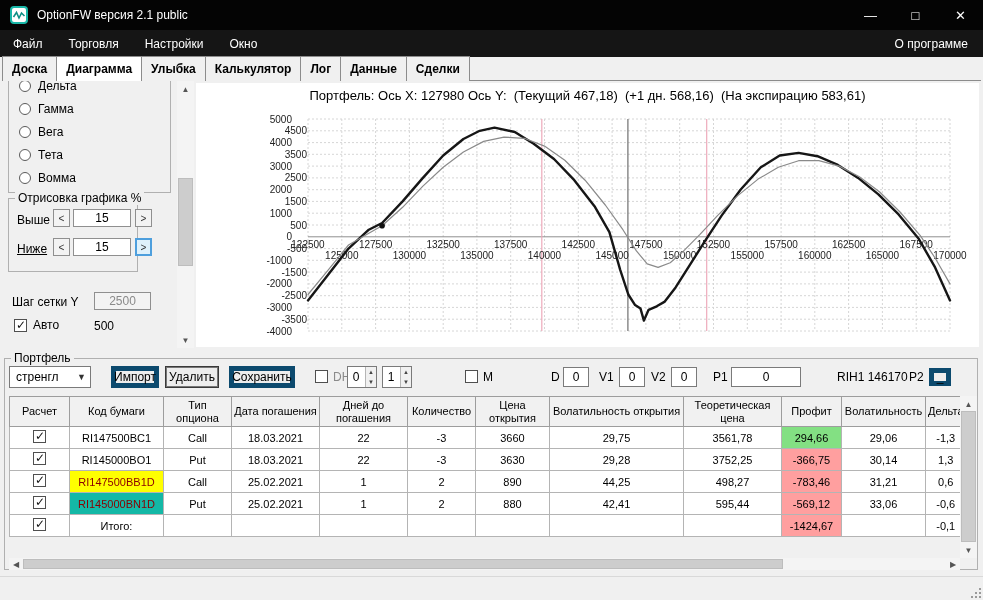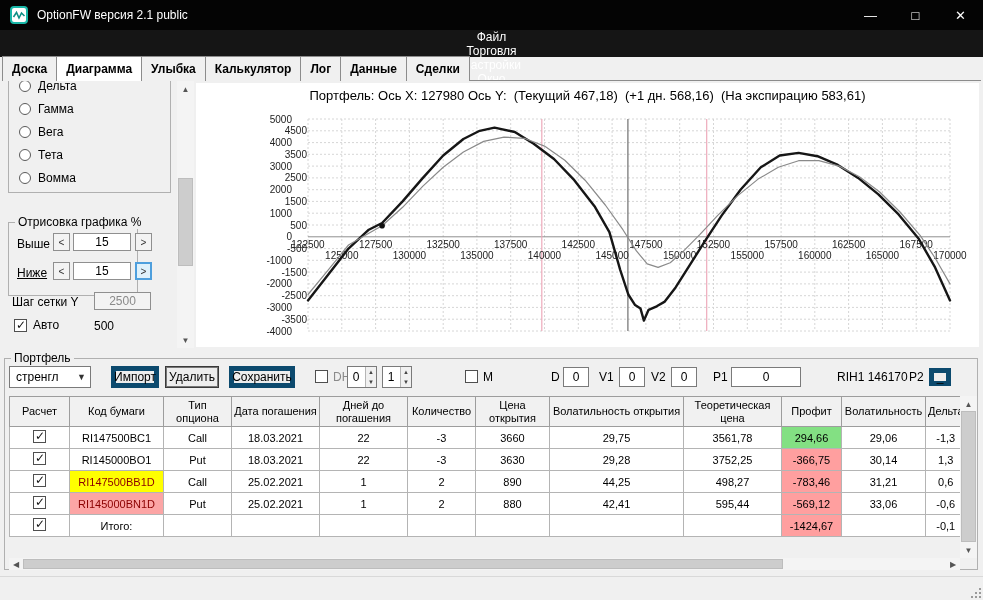--- a/index.html
+++ b/index.html
@@ -6,21 +6,21 @@
   body{position:relative;width:983px;height:600px;background:#f0f0f0;
        font-family:"Liberation Sans","DejaVu Sans",sans-serif;font-size:12px;color:#000;overflow:hidden;}
   *{box-sizing:border-box;}
   
   .titlebar{position:absolute;left:0;top:0;width:983px;height:30px;background:#040404;color:#fff;display:flex;align-items:center;}
   .app-icon{width:18px;height:18px;margin:0 9px 0 10px;flex:0 0 auto;}
   .win-title{font-size:12px;}
   .winbtns{margin-left:auto;display:flex;height:100%;}
   .winbtn{width:45px;display:flex;align-items:center;justify-content:center;font-size:13px;color:#fff;}
   
-  .menubar{position:absolute;left:0;top:30px;width:983px;height:27px;background:#151515;color:#fff;display:flex;align-items:center;flex-direction:column;}
+  .menubar{position:absolute;left:0;top:30px;width:983px;height:27px;background:#151515;color:#fff;display:flex;align-items:center;}
   .menu-item{padding:0 13px;height:27px;display:flex;align-items:center;}
   .menu-right{margin-left:auto;padding:0 15px;}
   
   .tabstrip{position:absolute;left:2px;top:57px;height:24px;display:flex;align-items:flex-end;z-index:5;}
   .tab{height:21px;display:flex;align-items:center;padding:12px 9px;background:#f0f0f0;border:1px solid #8c8c8c;border-bottom:none;margin-right:-1px;font-weight:bold;}
   .tab.active{height:24px;background:#fff;position:relative;z-index:6;}
   .page{position:absolute;left:2px;top:80px;width:979px;height:268px;border-top:1px solid #8c8c8c;background:#f0f0f0;overflow:hidden;}
   
   .groupbox{position:absolute;border:1px solid #b0b0b0;}
   .legend{position:absolute;top:-8px;left:6px;background:#f0f0f0;padding:0 3px;font-size:12px;white-space:nowrap;}
@@ -117,21 +117,21 @@
     <div class="radio-row" style="top:73px;">
       <span class="radio"></span>
       <span>Тета</span>
     </div>
     <div class="radio-row" style="top:96px;">
       <span class="radio"></span>
       <span>Вомма</span>
     </div>
   </div>
 
-  <div class="groupbox" style="left:6px;top:117px;width:130px;height:74px;margin-top:24px;">
+  <div class="groupbox" style="left:6px;top:117px;width:130px;height:74px;">
     <div class="legend">Отрисовка графика %</div>
     <div style="position:absolute;left:8px;top:14px;">Выше</div>
     <div class="spin-btn" style="left:44px;top:10px;">&lt;</div>
     <div class="txtfield" style="left:64px;top:10px;width:58px;">15</div>
     <div class="spin-btn" style="left:126px;top:10px;">&gt;</div>
     <div style="position:absolute;left:8px;top:43px;text-decoration:underline;">Ниже</div>
     <div class="spin-btn" style="left:44px;top:39px;">&lt;</div>
     <div class="txtfield" style="left:64px;top:39px;width:58px;">15</div>
     <div class="spin-btn focus" style="left:126px;top:39px;">&gt;</div>
   </div>
@@ -353,21 +353,21 @@
           <td>2</td>
           <td>890</td>
           <td>44,25</td>
           <td>498,27</td>
           <td style="background:#ff9f9f">-783,46</td>
           <td>31,21</td>
           <td>0,6</td>
         </tr>
         <tr>
           <td class=""><span class="cb checked"></span></td>
-          <td style="background:#fca5a5;color:#8b0000">RI145000BN1D</td>
+          <td style="background:#14b8a6;color:#8b0000">RI145000BN1D</td>
           <td>Put</td>
           <td>25.02.2021</td>
           <td>1</td>
           <td>2</td>
           <td>880</td>
           <td>42,41</td>
           <td>595,44</td>
           <td style="background:#ff9f9f">-569,12</td>
           <td>33,06</td>
           <td>-0,6</td>

